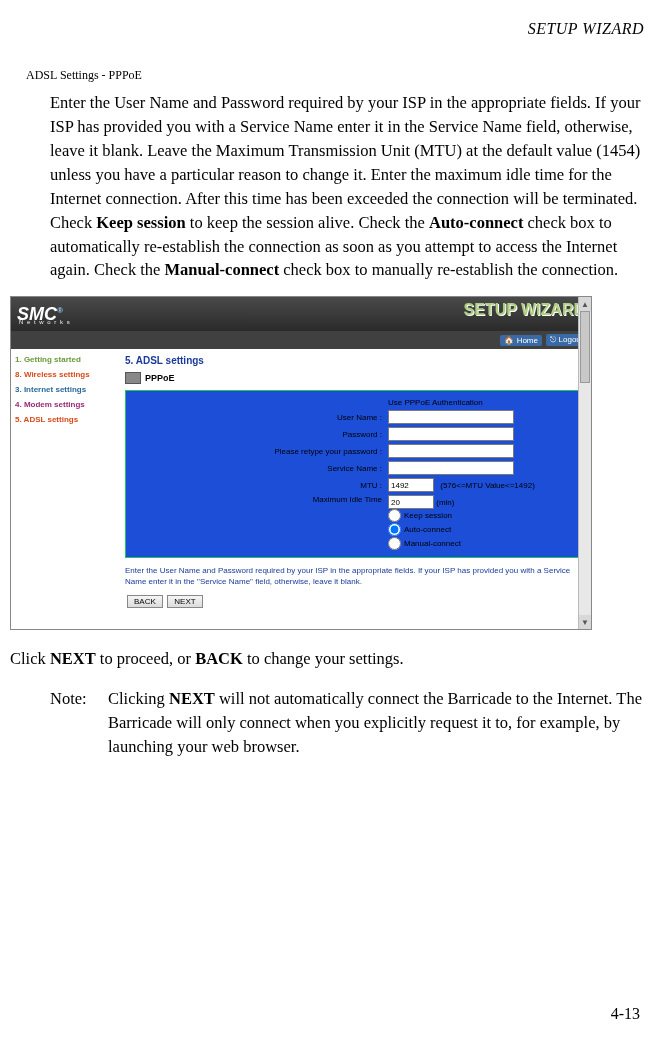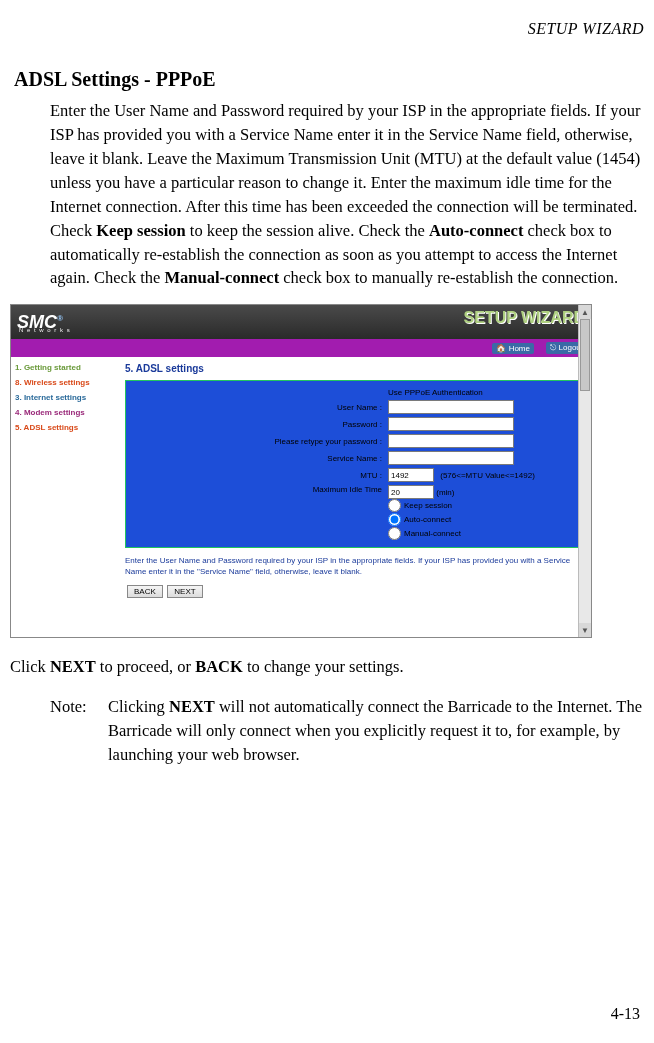--- a/index.html
+++ b/index.html
@@ -18,23 +18,23 @@
     font-family: Georgia, serif;
     font-size: 16px;
     letter-spacing: 0.5px;
     margin-bottom: 30px;
   }
   .header-right .caps {
     font-variant: small-caps;
   }
   h2.section-title {
     font-family: Georgia, serif;
-    font-weight: bold;
-    font-size: 20px;
-    margin: 0 0 8px 4px;
+    font-weight: normal;
+    font-size: 12px;
+    margin: 0 0 8px 16px;
   }
   .body-text {
     font-family: Georgia, serif;
     font-size: 16.5px;
     line-height: 1.45;
     margin: 0 0 14px 40px;
   }
   .body-text strong { font-weight: bold; }
   .screenshot {
     width: 580px;
@@ -66,27 +66,27 @@
     position: absolute;
     right: 6px;
     top: 4px;
     font-family: Arial, sans-serif;
     font-weight: bold;
     font-size: 16px;
     color: #aecf80;
     text-shadow: 1px 1px 0 #fff;
   }
   .shot-toolbar {
-    background: #a21caf;
+    background: #404040;
     height: 18px;
     display:flex;
     justify-content:flex-end;
     align-items:center;
     padding-right:4px;
-    gap:12px;
+    gap:4px;
     color:#2a4b7c;
     font-size:8px;
     padding-left:36px;
   }
   .tool-item { background:#3a6aa6; color:#fff; padding:1px 4px; border-radius:2px; }
   .shot-body {
     display: flex;
     min-height: 280px;
     background:#fff;
   }
@@ -211,20 +211,24 @@
   <div class="shot-body">
     <div class="sidebar">
       <div class="nav1">1. Getting started</div>
       <div class="nav2">8. Wireless settings</div>
       <div class="nav3">3. Internet settings</div>
       <div class="nav4">4. Modem settings</div>
       <div class="nav5">5. ADSL settings</div>
     </div>
     <div class="content">
       <h4>5. ADSL settings</h4>
+      <div class="pppoe-line">
+        <span class="icon-modem"></span>
+        <span>PPPoE</span>
+      </div>
       <div class="form-area">
         <div class="form-row">
           <label></label>
           <div class="field">Use PPPoE Authentication</div>
         </div>
         <div class="form-row">
           <label>User Name :</label>
           <div class="field"><input type="text" value="" style=""></div>
         </div>
         <div class="form-row">

